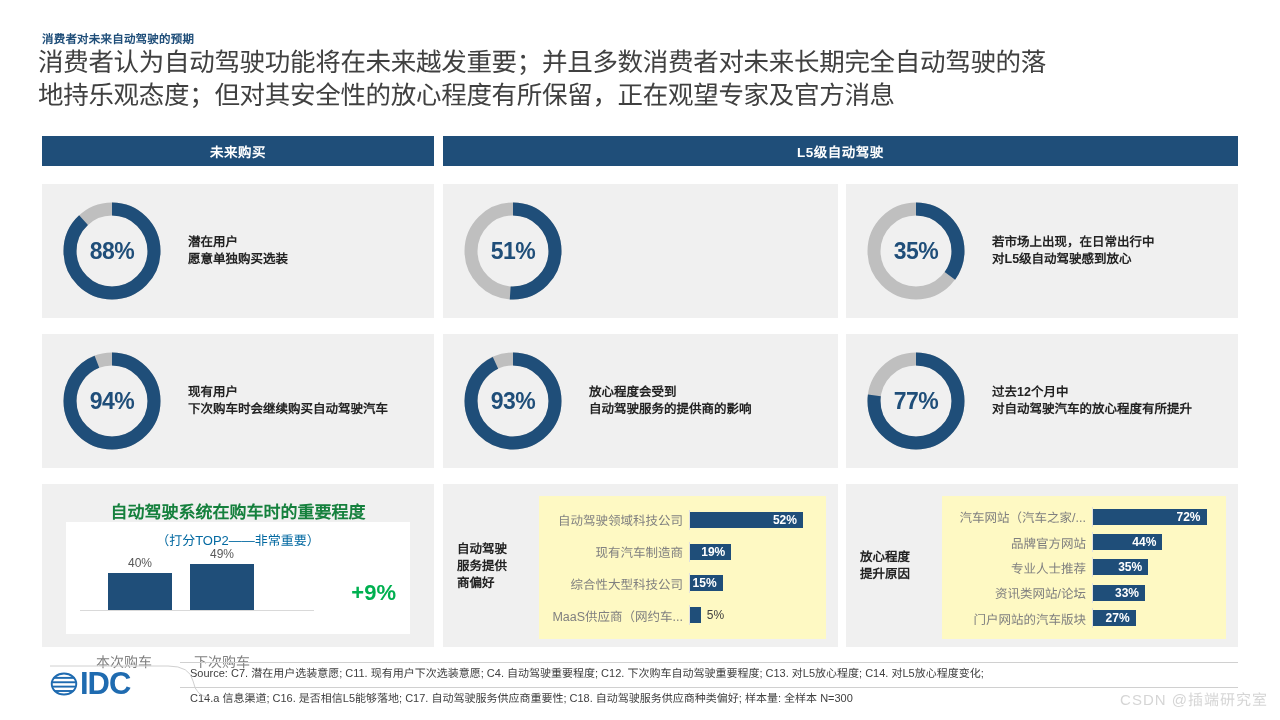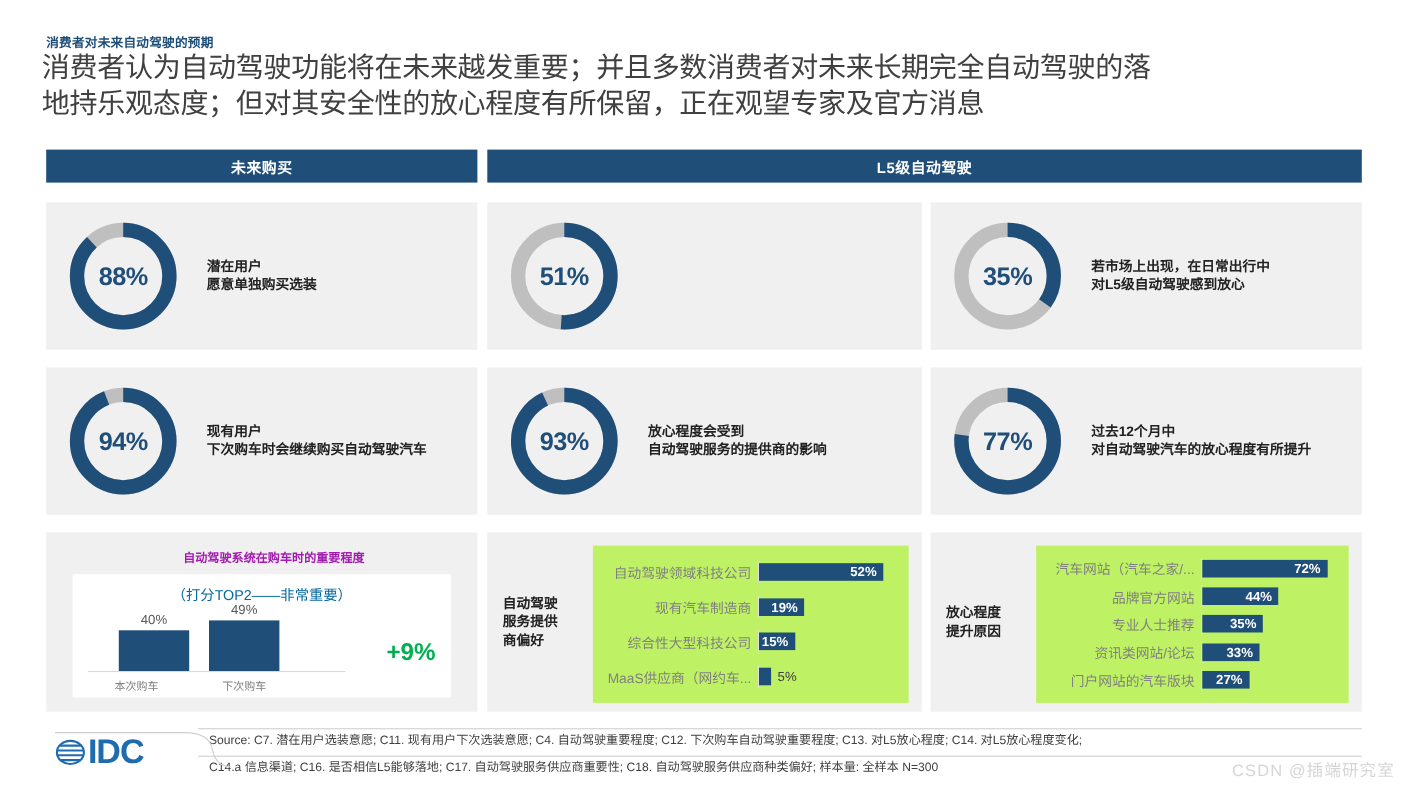--- a/index.html
+++ b/index.html
@@ -57,56 +57,56 @@
   }
   .donut-text {
     position: absolute; left: 146px; top: 50%; transform: translateY(-50%);
     font-size: 12.5px; font-weight: bold; color: #222; line-height: 17px;
   }
   .donut-text .l2 { display: block; }
 
   
   .blk-title {
     position: absolute; top: 14px; left: 0; width: 100%;
-    text-align: center; font-size: 11px; font-weight: bold; color: #a21caf; margin-left: 11px;
+    text-align: center; font-size: 17px; font-weight: bold; color: #15803d;
   }
   .col-card {
     position: absolute; left: 24px; top: 38px; width: 344px; height: 112px;
     background: #ffffff;
   }
   .col-sub {
     position: absolute; top: 8px; width: 100%; text-align: center;
     font-size: 13px; color: #0369a1;
   }
   .col-plot { position: absolute; left: 14px; top: 32px; width: 230px; height: 56px; }
   .col-axis { position: absolute; left: 14px; top: 88px; width: 234px; height: 1px; background: #d9d9d9; }
   .colitem { position: absolute; bottom: 0; width: 64px; }
   .colitem .val {
     position: absolute; bottom: 100%; width: 100%; text-align: center;
     font-size: 12px; color: #595959; margin-bottom: 3px;
   }
   .colitem .bar-fill { background: #1f4e79; width: 100%; }
   .col-labels { position: absolute; left: 14px; top: 93px; width: 234px; height: 18px; }
   .col-labels span {
     position: absolute; width: 64px; text-align: center;
-    font-size: 10px; color: #7f7f7f;
+    font-size: 14px; color: #7f7f7f; margin-top: 36px;
   }
   .delta {
     position: absolute; right: 14px; top: 58px;
     font-size: 22px; font-weight: bold; color: #00b050;
   }
 
   
   .hb-label {
     position: absolute; left: 14px; top: 50%; transform: translateY(-50%);
     font-size: 12.5px; font-weight: bold; color: #222; line-height: 17px;
     width: 76px;
   }
   .hb-card {
-    position: absolute; background: #bef264; top: 12px; bottom: 8px;
+    position: absolute; background: #fef9c3; top: 12px; bottom: 8px;
   }
   .hb-rows { position: absolute; inset: 8px 10px 8px 8px; display: flex; flex-direction: column; justify-content: space-around; }
   .hb-row { display: flex; align-items: center; height: 20px; }
   .hb-cat {
     text-align: right; font-size: 12.5px; color: #808080;
     white-space: nowrap; overflow: hidden; padding-right: 6px;
   }
   .hb-track { position: relative; flex: 1; height: 100%; border-left: 1px solid #e0e0e0; }
   .hb-fill {
     position: absolute; left: 0; top: 2px; bottom: 2px;

